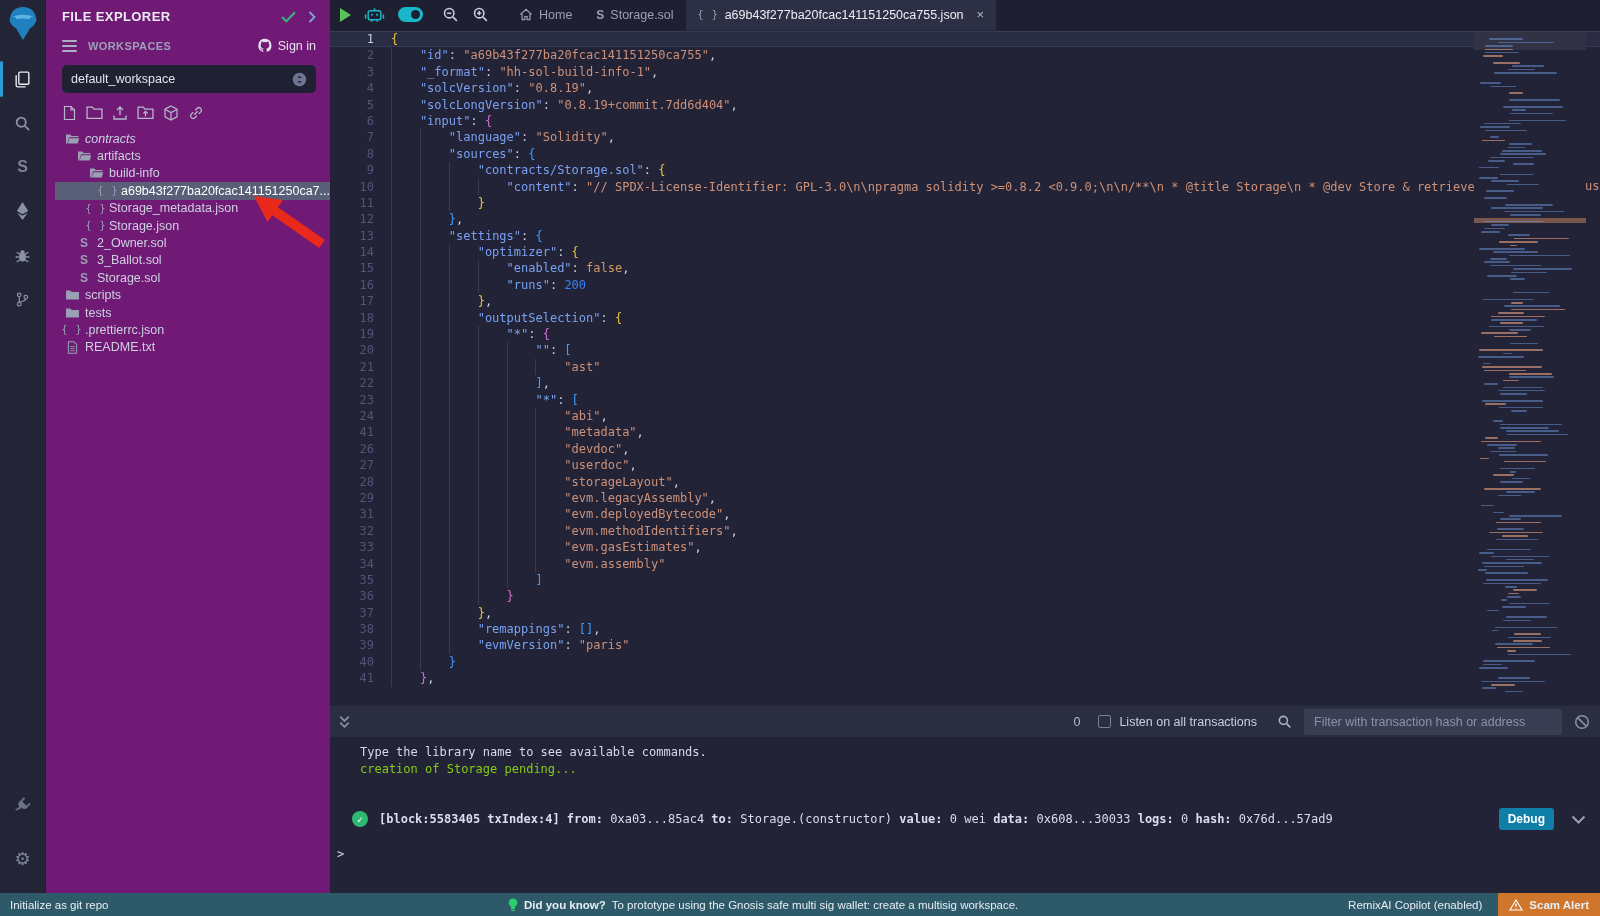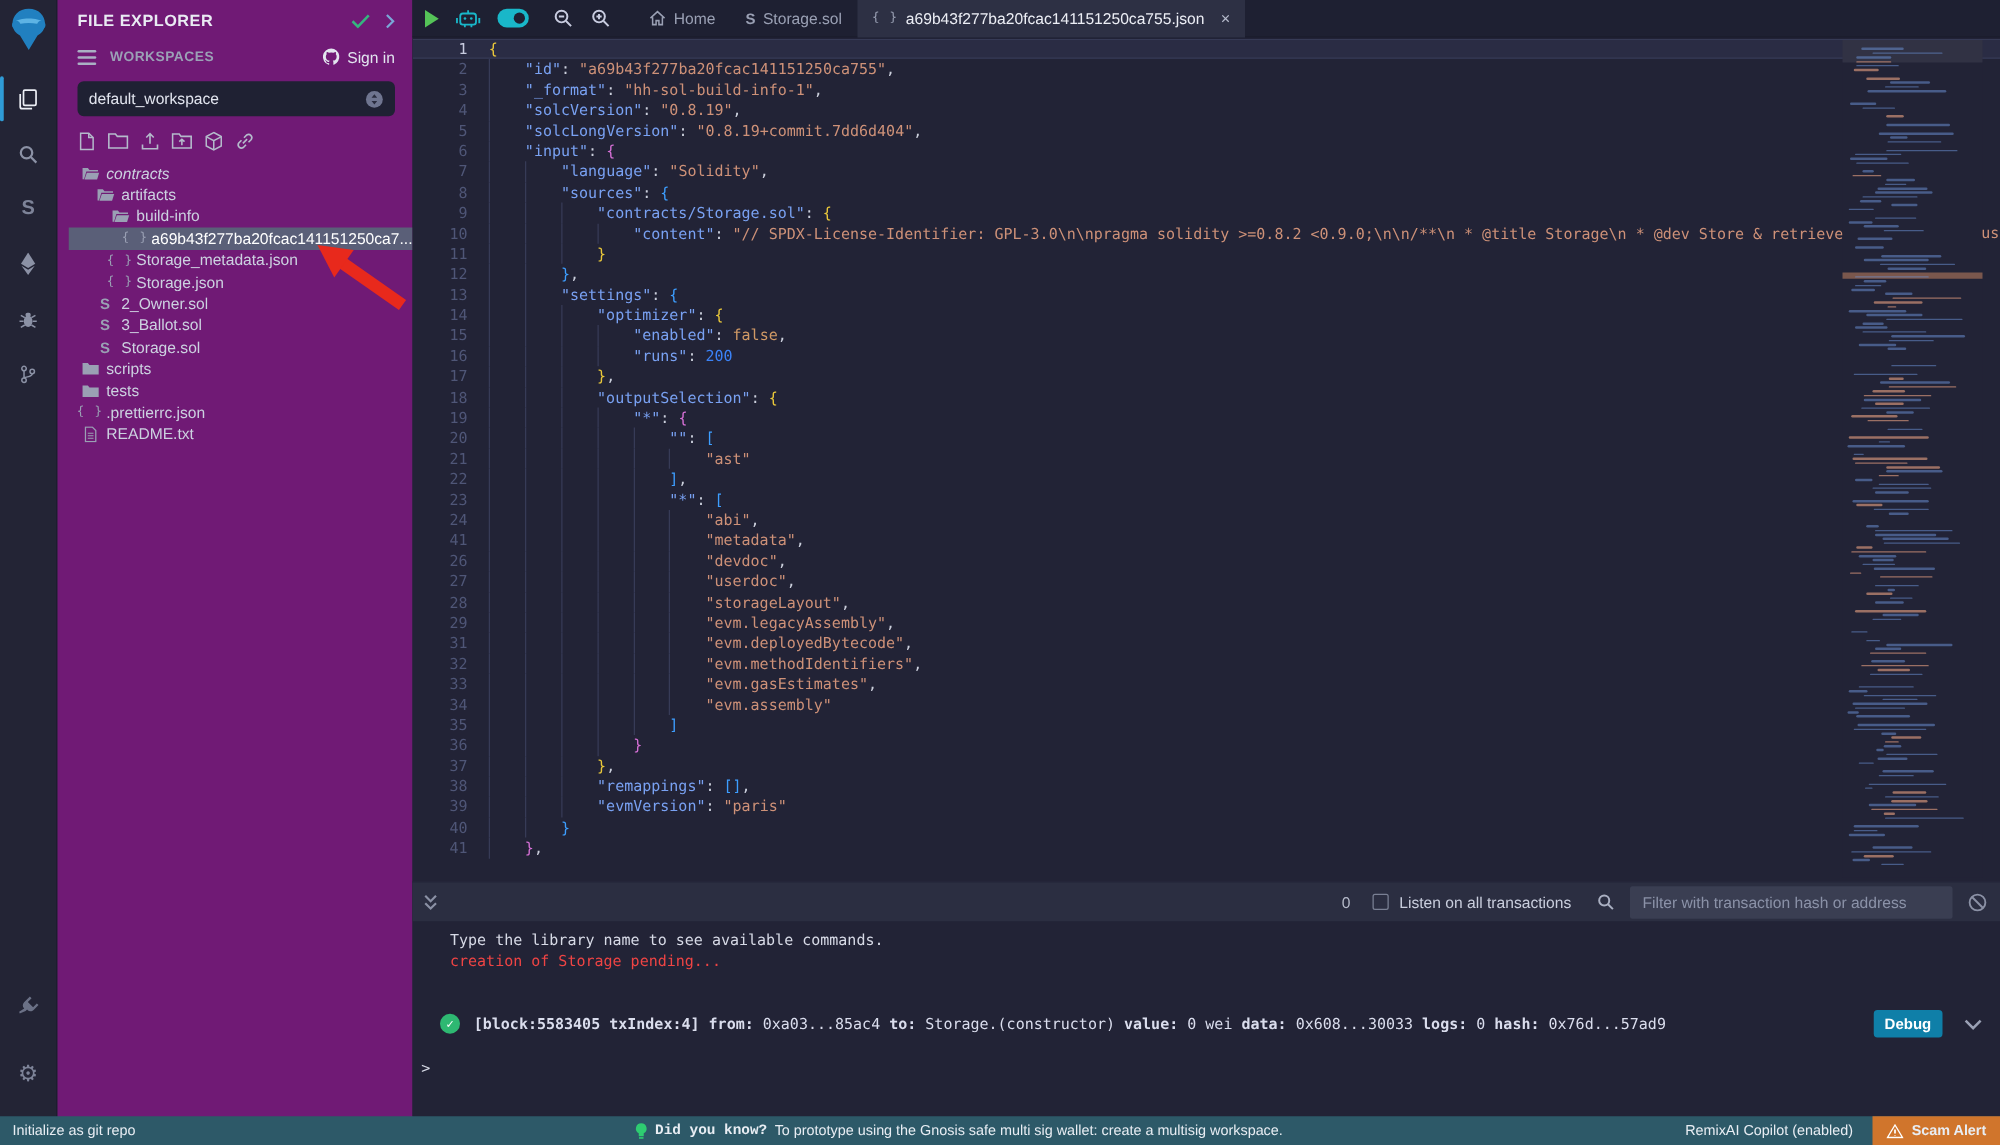--- a/index.html
+++ b/index.html
@@ -82,36 +82,36 @@
   .chk { width:13px; height:13px; border:1px solid #7a8094; border-radius:2px; background:transparent; margin-right:8px; cursor:pointer; }
   .listen { color:#c9cedd; font-size:12.5px; margin-right:20px; }
   .th-search { display:flex; margin-right:12px; cursor:pointer; }
   .filter-input { width:258px; height:26px; background:#3a3e52; border:none; border-radius:2px; color:#e2e5ef;
                   font-size:12.5px; padding:0 10px; outline:none; margin-right:12px; }
   .filter-input::placeholder { color:#8b92a8; }
   .block-icon { display:flex; cursor:pointer; }
 
   .term-body { position:absolute; top:737px; bottom:0; left:0; right:0; font-family:"DejaVu Sans Mono",monospace; font-size:12px; color:#d7dae6; }
   .t-line { padding-left:30px; line-height:17px; }
-  .t-line.dim { color:#ef4444; }
+  .t-line.dim { color:#84cc16; }
   .t-line:first-child { margin-top:7px; }
   .tx-row { display:flex; align-items:center; gap:11px; margin-top:30px; padding:0 14px 0 22px; }
   .tx-check { width:16px; height:16px; border-radius:50%; background:#2eb872; color:#fff; display:flex; align-items:center; justify-content:center; font-size:10px; flex:none; }
   .tx-text { flex:1; white-space:nowrap; overflow:hidden; color:#dadded; }
   .txb { font-weight:bold; }
   .debug-btn { background:#0f7fa8; color:#fff; font-size:12px; font-weight:bold; border:none; border-radius:3px;
                height:22px; padding:0 9px; cursor:pointer; font-family:"Liberation Sans",sans-serif; }
   .tx-chev { display:flex; margin-left:6px; cursor:pointer; }
   .prompt { position:absolute; top:110px; left:7px; color:#d7dae6; }
 
   
   .statusbar { position:absolute; left:0; right:0; bottom:0; height:23px; background:#2d5968; display:flex; align-items:center; color:#e8edf3; font-size:11.5px; }
   .sb-left { margin-left:10px; cursor:pointer; }
   .sb-center { position:absolute; left:508px; display:flex; align-items:center; gap:6px; }
-  .sb-center b { font-weight:bold;font-family:Liberation Mono, monospace; }
+  .sb-center b { font-weight:bold; }
   .sb-right { margin-left:auto; display:flex; align-items:center; height:100%; }
   .sb-copilot { margin-right:16px; cursor:pointer;margin-left:28px; }
   .scam { height:100%; background:#d0752c; display:flex; align-items:center; gap:6px; padding:0 11px; cursor:pointer; font-weight:bold; }
 </style>
 </head>
 <body>
 
 <div class="app">
 
   <div class="activity">

